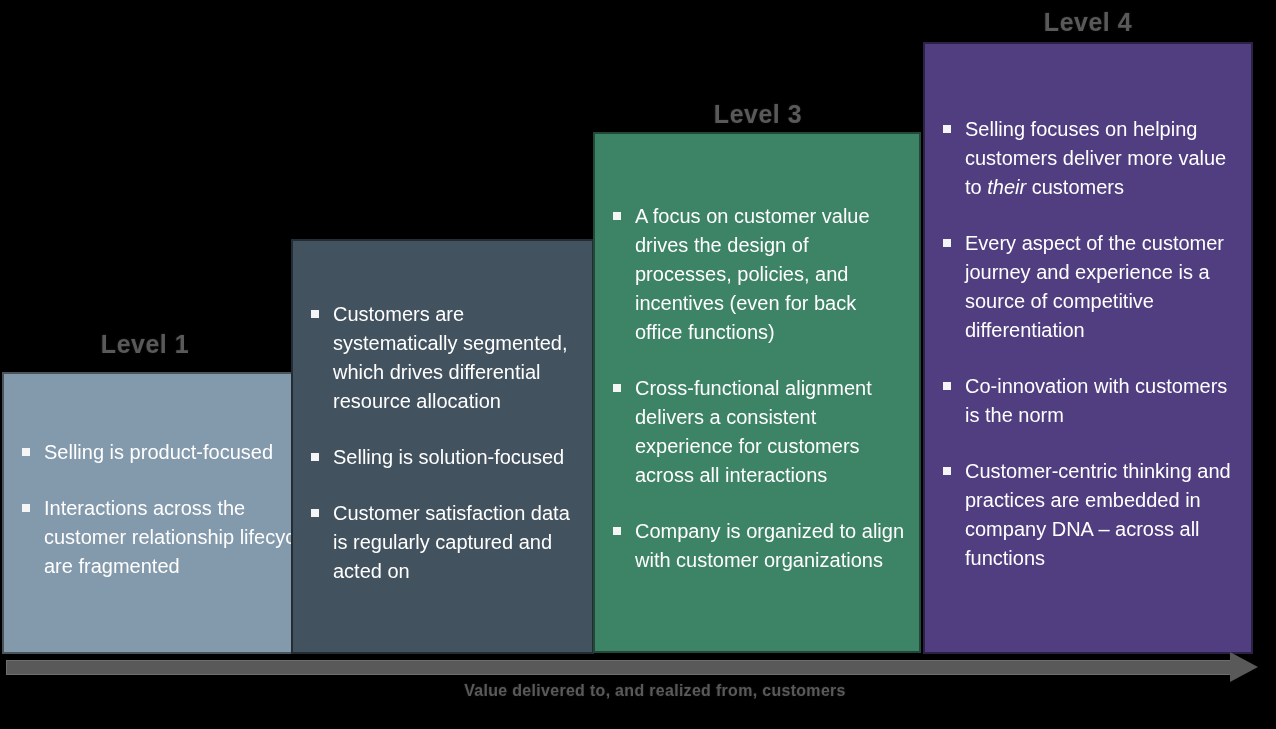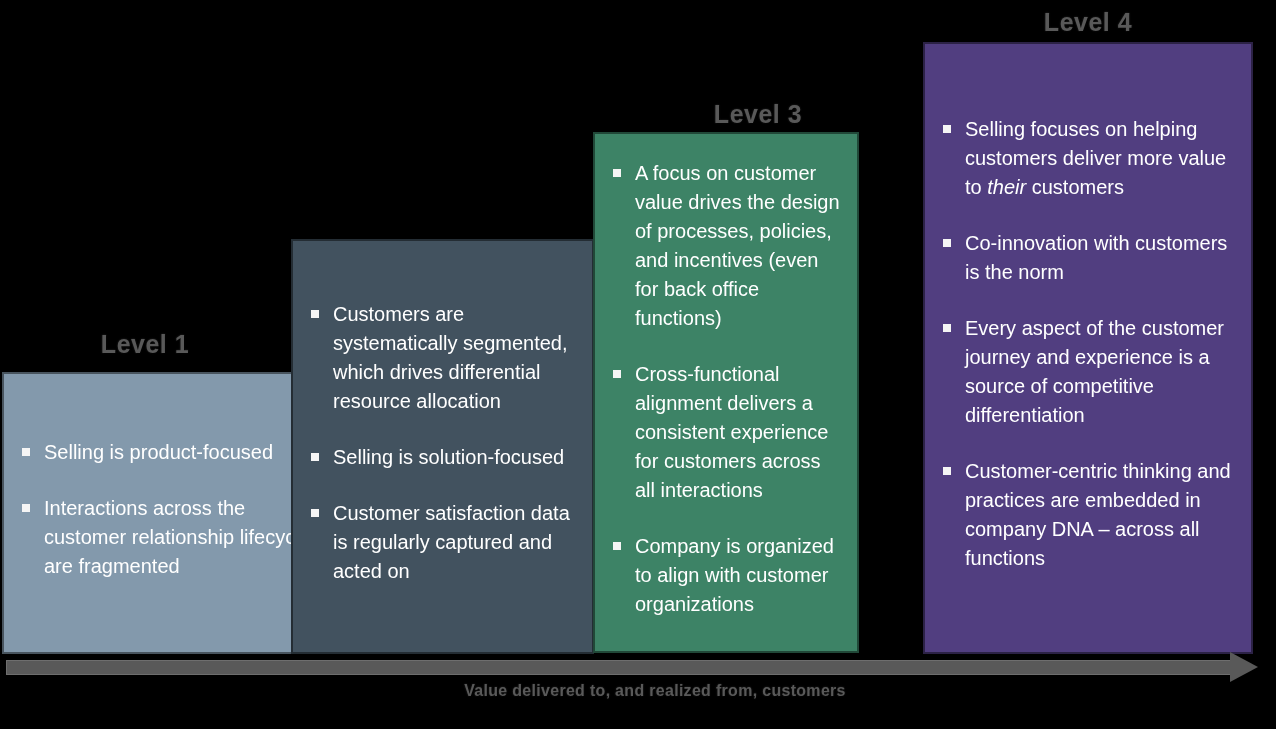--- a/index.html
+++ b/index.html
@@ -46,21 +46,21 @@
     font-size:20px;
     line-height:29px;
   }
   .bullet-text em{font-style:italic;}
   
   #label-1{left:2px;   width:286px; top:330px;}
   #box-1  {left:2px;   width:335px; top:372px; height:282px;}
   #label-2{left:291px; width:303px; top:203px;}
   #box-2  {left:291px; width:303px; top:239px; height:415px;}
   #label-3{left:593px; width:330px; top:100px;}
-  #box-3  {left:593px; width:266px; top:132px; height:521px;}
+  #box-3  {left:593px; width:328px; top:132px; height:521px;}
   #label-4{left:923px; width:330px; top:8px;}
   #box-4  {left:923px; width:330px; top:42px;  height:612px;}
   
   .arrow-shaft{
     position:absolute;
     left:6px;top:660px;
     width:1226px;height:15px;
     background:#595959;
     box-shadow:0 0 0 1px #6e6e6e inset;
   }
@@ -140,25 +140,25 @@
 
   <div id="label-4" class="level-label">Level 4</div>
   <div id="box-4" class="level-box" style="background: rgb(81, 62, 128);">
     <div class="bullet-list" style="display: flex; flex-direction: column; row-gap: 27px;">
         <div class="bullet-item">
           <span class="bullet-square"></span>
           <span class="bullet-text"><span>Selling focuses on helping customers deliver more value to </span><em>their</em><span> customers</span></span>
         </div>
         <div class="bullet-item">
           <span class="bullet-square"></span>
-          <span class="bullet-text"><span>Co-innovation with customers is the norm</span></span>
+          <span class="bullet-text"><span>Every aspect of the customer journey and experience is a source of competitive differentiation</span></span>
         </div>
         <div class="bullet-item">
           <span class="bullet-square"></span>
-          <span class="bullet-text"><span>Every aspect of the customer journey and experience is a source of competitive differentiation</span></span>
+          <span class="bullet-text"><span>Co-innovation with customers is the norm</span></span>
         </div>
         <div class="bullet-item">
           <span class="bullet-square"></span>
           <span class="bullet-text"><span>Customer-centric thinking and practices are embedded in company DNA – across all functions</span></span>
         </div>
       </div>
   </div>
 
   <div class="arrow-shaft"></div>
   <div class="arrow-head"></div>

